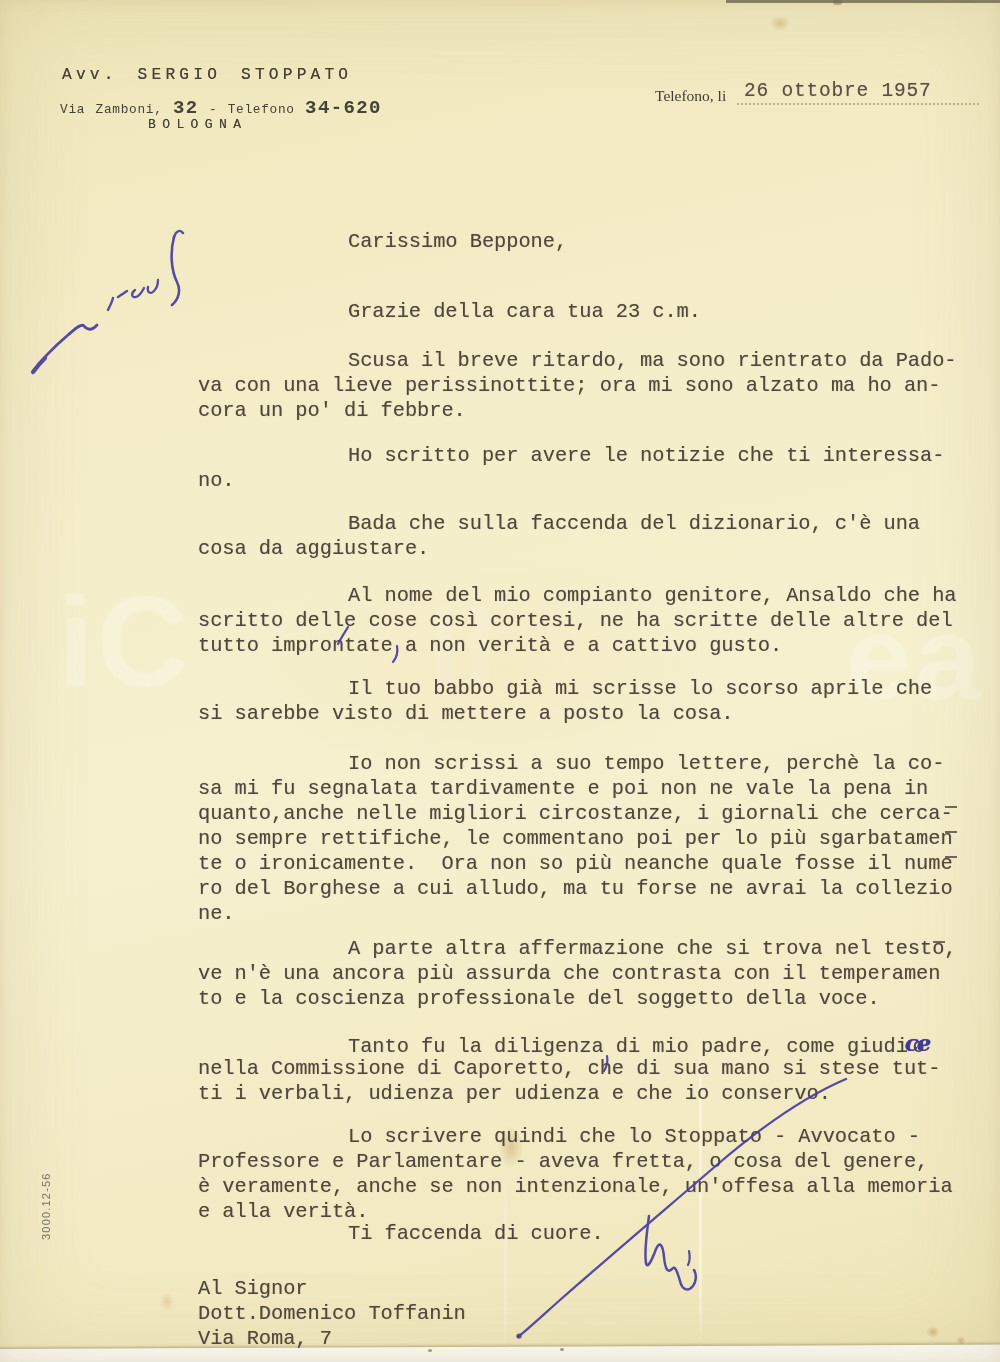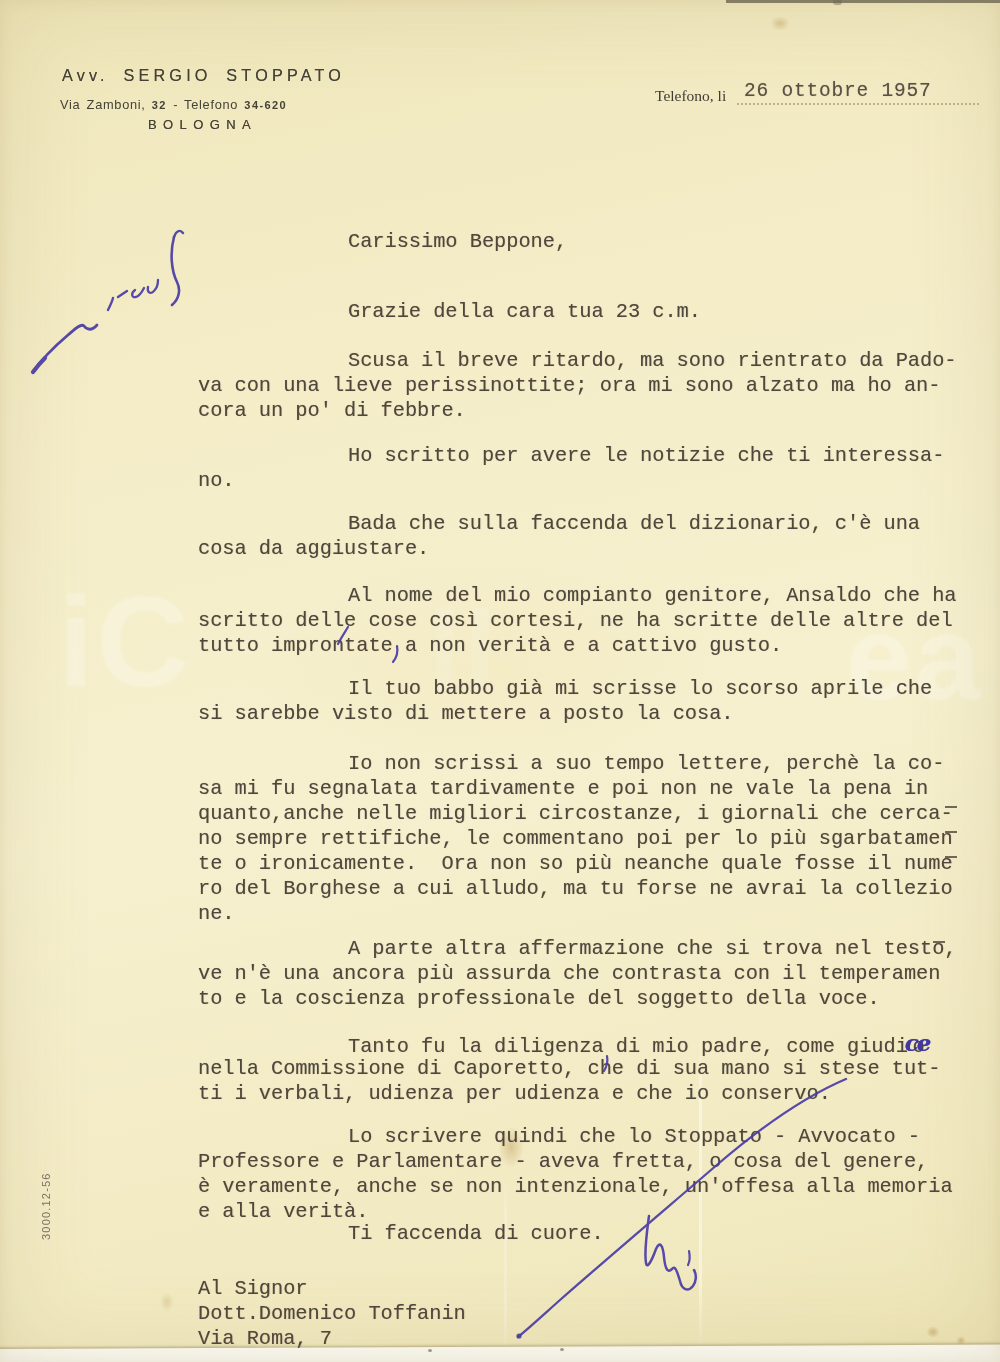--- a/index.html
+++ b/index.html
@@ -4,24 +4,24 @@
 <style>
   html,body{margin:0;padding:0;background:#888;}
   .page{
     position:relative;width:1000px;height:1362px;overflow:hidden;
     background:linear-gradient(168deg,#efe6ba 0%,#f4edc8 28%,#f6f0cf 55%,#f1e9c0 88%,#ede4b6 100%);
     font-family:"Liberation Mono",monospace;
   }
   .page::after{content:'';position:absolute;inset:0;pointer-events:none;
     box-shadow:inset 0 0 95px rgba(140,115,55,.15),inset 0 0 14px rgba(140,115,55,.10);}
   
-  .lh{position:absolute;color:#454238;font-family:Liberation Sans, sans-serif;white-space:pre;}
+  .lh{position:absolute;color:#454238;font-family:Liberation Mono, monospace;white-space:pre;}
   .lh-name{left:62px;top:66px;font-size:16.2px;letter-spacing:4.2px;word-spacing:6px;text-shadow:0 0 .6px rgba(60,58,50,.7);}
   .lh-street{left:60px;top:97px;font-size:12.8px;letter-spacing:.7px;word-spacing:2px;}
-  .lh-street b{font-size:11px;letter-spacing:1.4px;}
+  .lh-street b{font-size:19px;letter-spacing:1.4px;}
   .lh-city{left:148px;top:117px;font-size:13px;letter-spacing:6.4px;text-shadow:0 0 .5px rgba(60,58,50,.7);}
   
   .date-place{position:absolute;left:655px;top:87px;font-family:"Liberation Serif",serif;font-size:15.5px;color:#403c34;}
   .date-typed{position:absolute;left:744px;top:80px;font-size:19.5px;letter-spacing:.8px;color:#5a5044;text-shadow:0 0 1px rgba(90,80,68,.4);}
   .date-dots{position:absolute;left:737px;top:86px;width:242px;height:17px;border-bottom:2px dotted rgba(148,132,92,.55);}
   
   .par{
     position:absolute;left:198px;width:792px;white-space:pre;
     font-size:20.3px;line-height:25px;color:#50473c;
     text-shadow:.3px .3px .8px rgba(80,70,58,.38);

